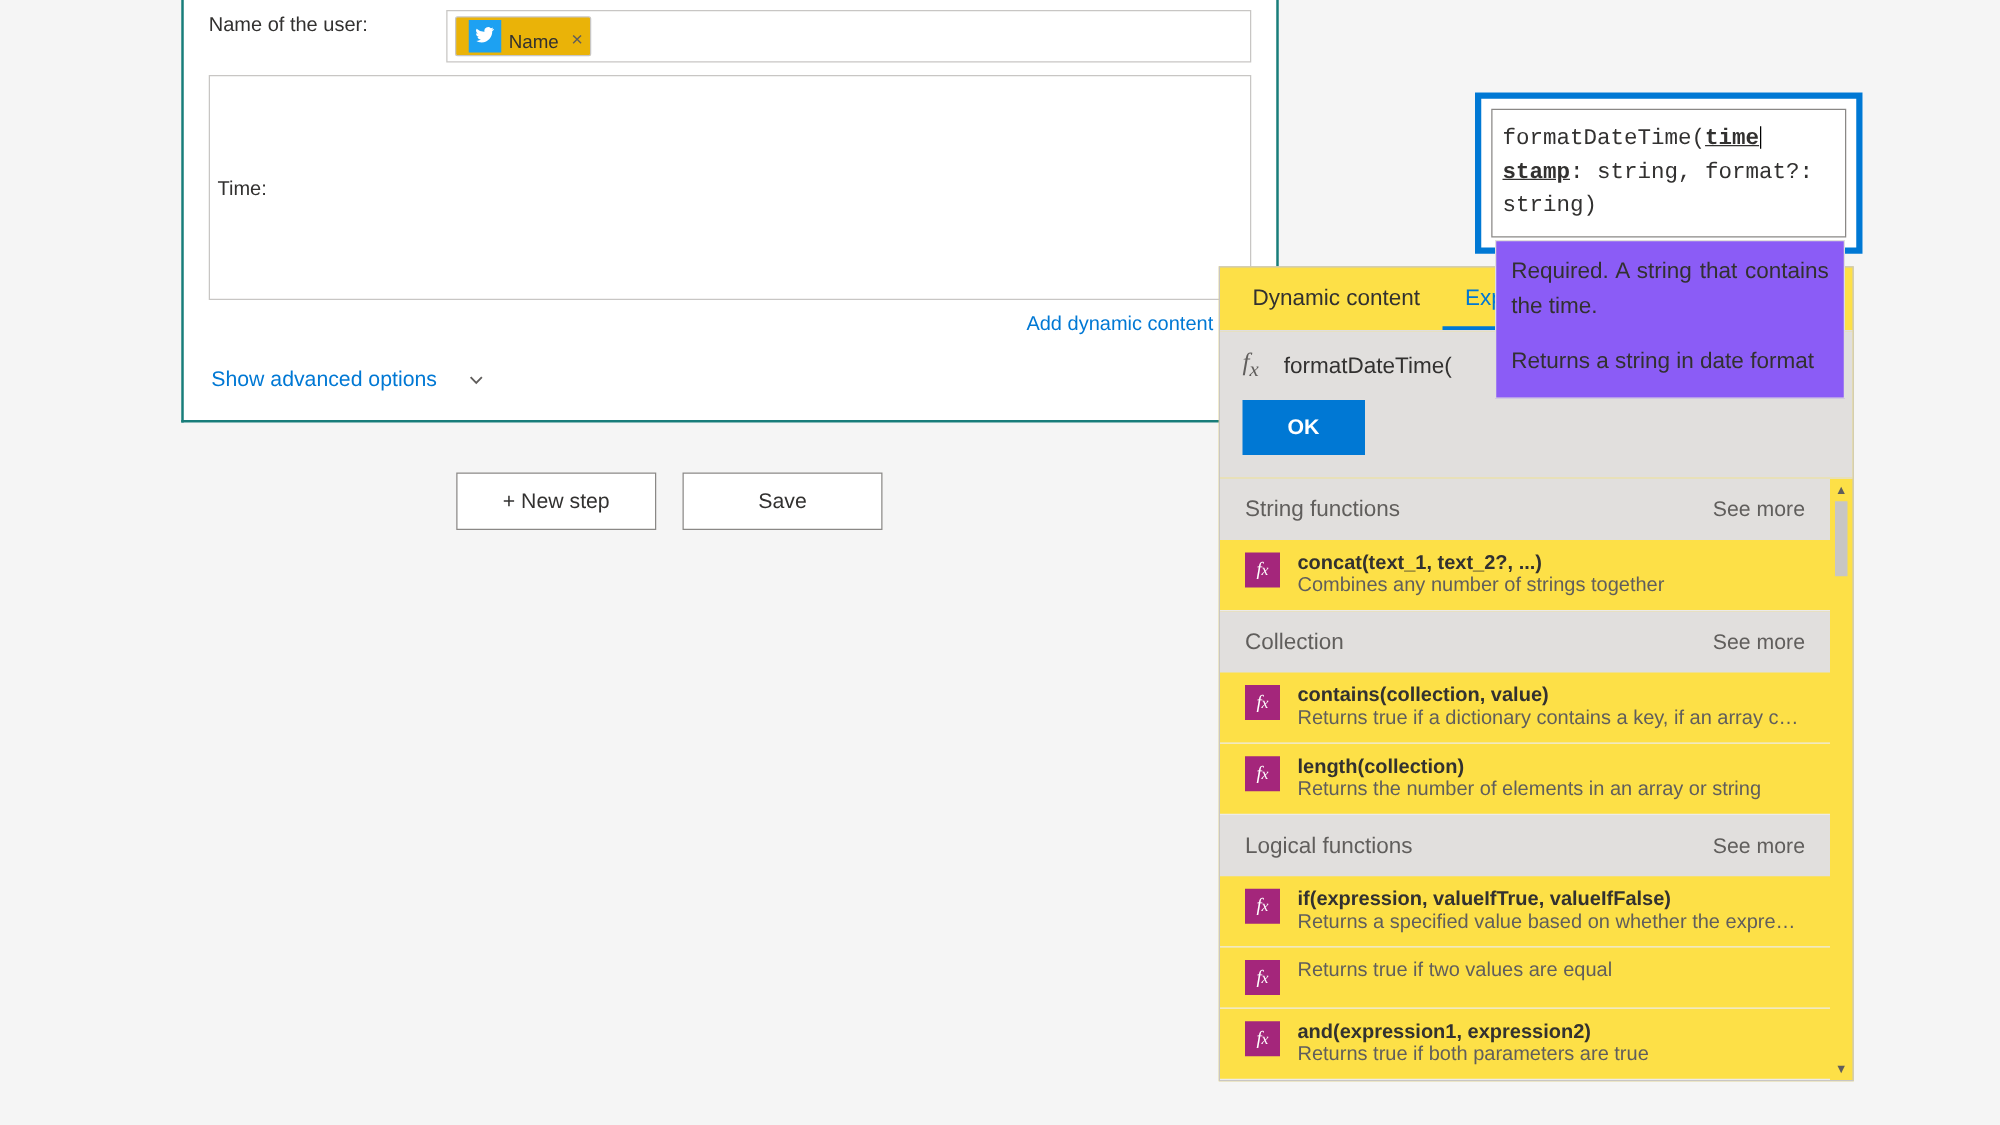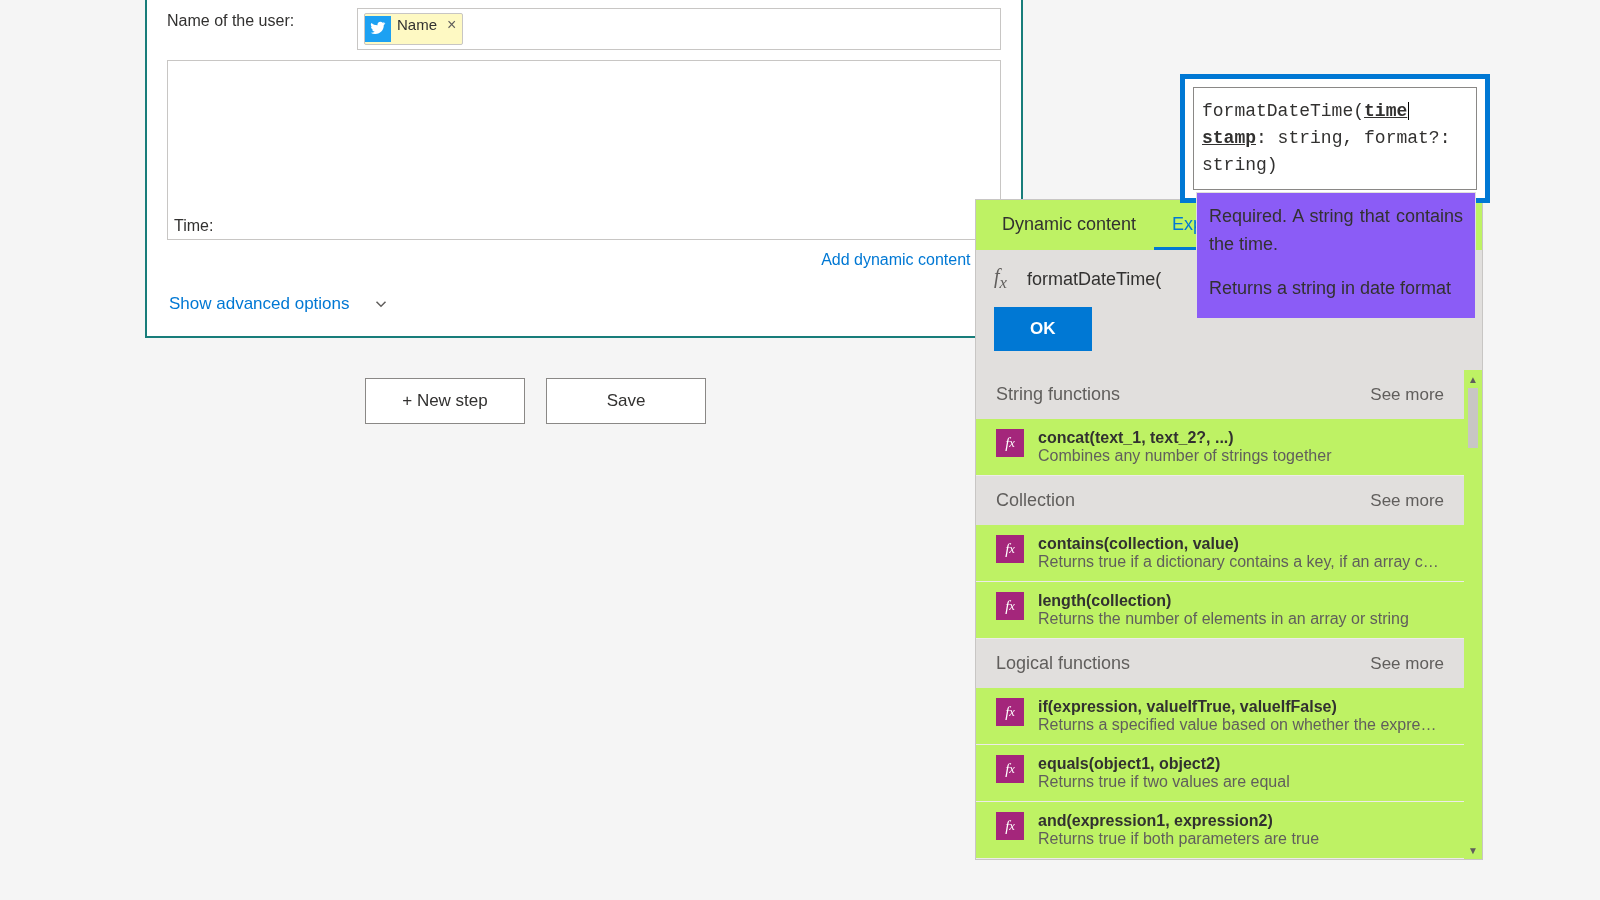--- a/index.html
+++ b/index.html
@@ -40,30 +40,30 @@
     background: #fff;
     border: 1px solid #c8c6c4;
     min-height: 38px;
     padding: 4px 6px;
     display: flex;
     flex-wrap: wrap;
     align-items: center;
   }
   .field-input-box.bigbox {
     min-height: 180px;
-    align-items: flex-end;
+    align-items: center;
     padding-top: 8px;
   }
   .token {
     display: inline-flex;
-    align-items: flex-start;
+    align-items: flex-end;
     border: 1px solid #c8c6c4;
     border-radius: 2px;
-    padding: 2px 6px 2px 0;
-    background: #fef9c3;
+    padding: 2px 6px 2px 10px;
+    background: #eab308;
     font-size: 15px;
     gap: 6px;
   }
   .token .tw-icon {
     width: 26px; height: 26px;
     background: #1da1f2;
     display: flex;
     align-items: center;
     justify-content: center;
   }
@@ -108,23 +108,23 @@
     font-size:17px;
     color:#323130;
     padding:12px 30px;
     cursor:pointer;
     min-width:160px;
   }
 
   
   .expr-panel {
     position:absolute;
-    left:975px; top:199px;
+    left:975px; top:213px;
     width:508px;
-    background:#bef264;
+    background:#fde047;
     border:1px solid #c8c6c4;
   }
   .tabs {
     display:flex;
     border-bottom:1px solid #e1dfdd;
     font-size:18px;
     padding:0 8px;
   }
   .tab { padding:14px 18px 12px 18px; color:#323130; cursor:pointer; }
   .tab.active { color:#0078d4; border-bottom:3px solid #0078d4; }
@@ -316,21 +316,20 @@
         <div class="fn-row">
           <div class="fn-icon">f<sub>x</sub></div>
           <div class="fn-text">
             <div class="fn-sig">if(expression, valueIfTrue, valueIfFalse)</div>
             <div class="fn-desc">Returns a specified value based on whether the expression resulted in true or false</div>
           </div>
         </div>
         <div class="fn-row">
           <div class="fn-icon">f<sub>x</sub></div>
           <div class="fn-text">
-            <div class="fn-sig">equals(object1, object2)</div>
             <div class="fn-desc">Returns true if two values are equal</div>
           </div>
         </div>
         <div class="fn-row">
           <div class="fn-icon">f<sub>x</sub></div>
           <div class="fn-text">
             <div class="fn-sig">and(expression1, expression2)</div>
             <div class="fn-desc">Returns true if both parameters are true</div>
           </div>
         </div>

